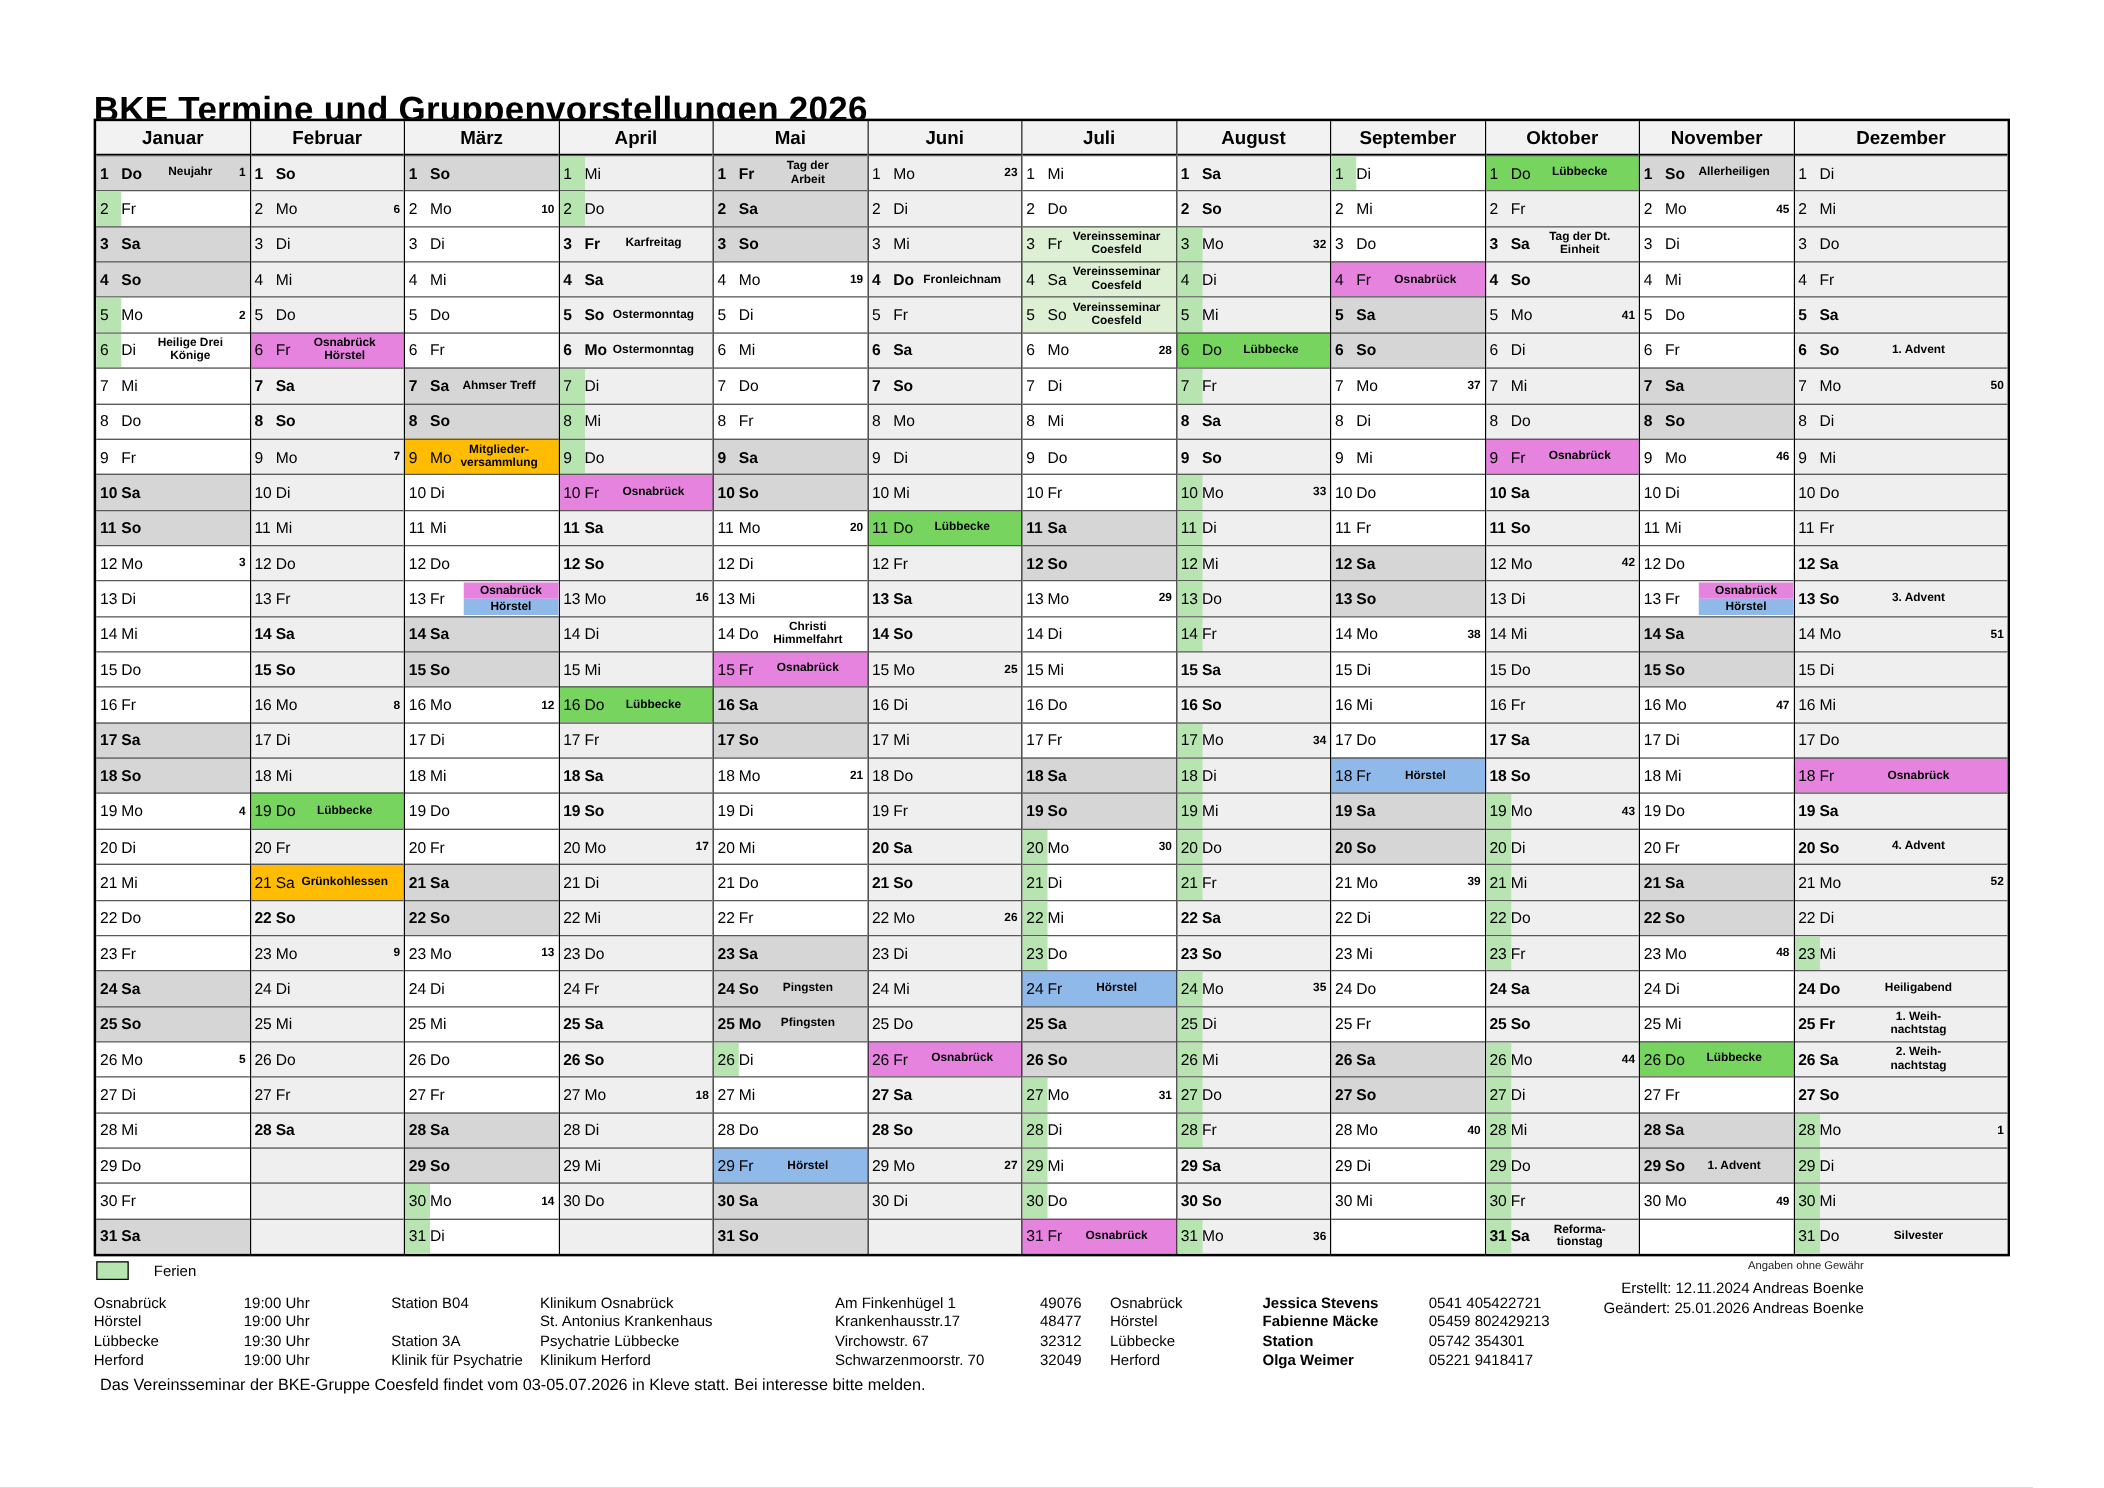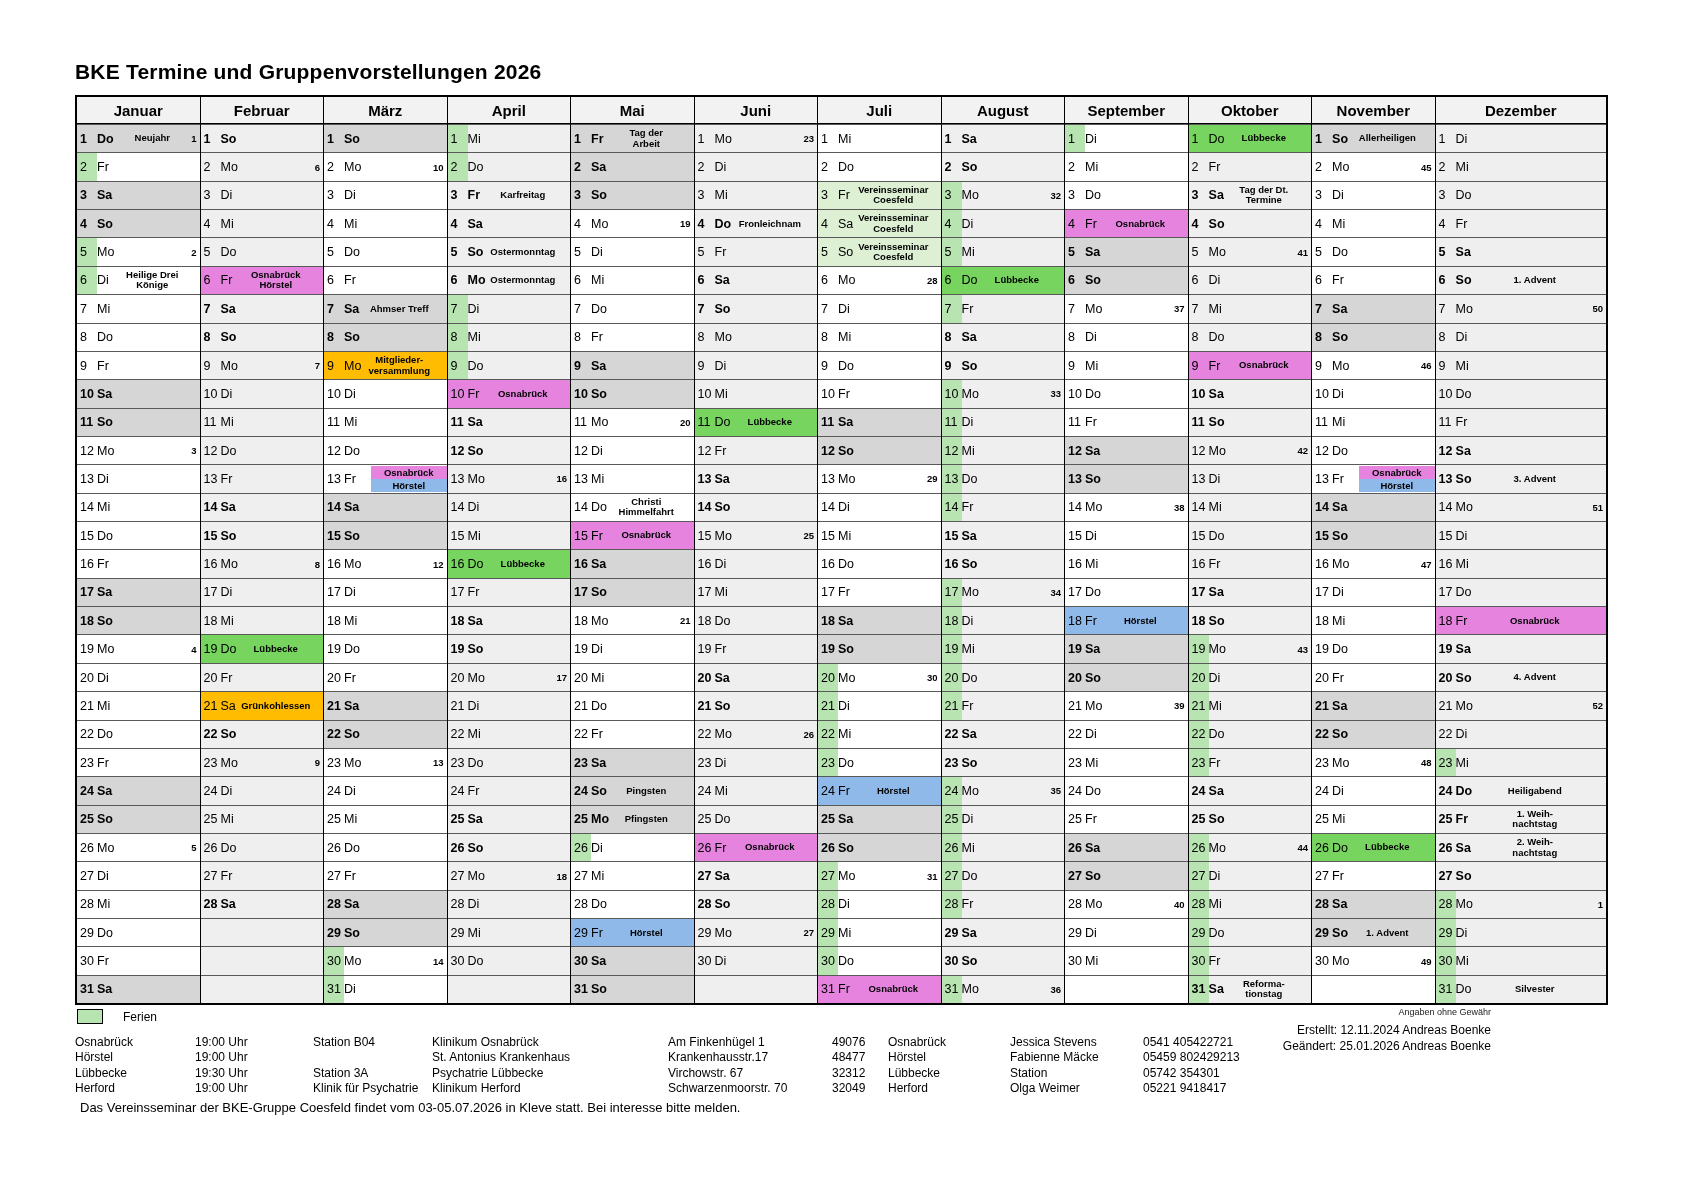--- a/index.html
+++ b/index.html
@@ -1,21 +1,21 @@
 <!DOCTYPE html>
 <html style="--c-fer: #b7e4b0; --c-we: #d6d6d6; --ev-lue: #77d45f; --ev-osn: #e583df; --ev-hoe: #8fb9e9; --ev-org: #ffbc00; --ev-sem: #ddf0d3;"><head>
 <meta charset="utf-8">
 <style>
   * { margin:0; padding:0; box-sizing:border-box; }
   html,body { background:#fff; }
   body {
     width:1683px; height:1190px; position:relative; overflow:hidden;
     font-family:"Liberation Sans", sans-serif; color:#000;
   }
-  .title { position:absolute; left:75px; top:60px; font-size:21px; font-weight:bold; letter-spacing:.2px; }
+  .title { position:absolute; left:75px; top:72px; font-size:28px; font-weight:bold; letter-spacing:.2px; }
 
   .cal {
     position:absolute; left:75px; top:95px; width:1533px; height:910px;
     display:grid; grid-template-columns:repeat(11, 1fr) 1.38fr;
     border:2px solid #000; background:#737373;
   }
   .mcol { display:flex; flex-direction:column; border-right:1.5px solid #000; min-width:0; }
   .mcol:last-child { border-right:none;justify-content:space-between; }
   .mhead {
     height:27px; flex:0 0 27px; background:#f2f2f2; border-bottom:1.5px solid #000;
@@ -50,21 +50,21 @@
   .angaben { position:absolute; right:192px; top:1007px; font-size:9px; color:#222; }
   .legend { position:absolute; left:77px; top:1009px; display:flex; align-items:center; }
   .legend .swatch { width:26px; height:15px; background:var(--c-fer); border:1px solid #000; }
   .legend .lbl { margin-left:20px; font-size:12px; }
 
   .info { position:absolute; left:75px; top:1034px; font-size:12px; }
   .info .row { display:flex; height:15.5px; align-items:center; }
   .info .c  { flex:0 0 auto; white-space:nowrap; overflow:hidden; }
   .info .c0 { width:120px; } .info .c1 { width:118px; } .info .c2 { width:119px; }
   .info .c3 { width:236px; } .info .c4 { width:164px; } .info .c5 { width:56px; }
-  .info .c6 { width:122px; } .info .c7 { width:133px; } .info .c8 { width:160px; }
+  .info .c6 { width:122px; } .info .c7 { width:133px;font-weight:bold; } .info .c8 { width:160px; }
 
   .created { position:absolute; right:192px; top:1022px; text-align:right; font-size:12px; line-height:16px; }
   .note-bottom { position:absolute; left:80px; top:1100px; font-size:13px; font-weight:normal; }
 </style>
 </head>
 <body>
 
 <div class="title">BKE Termine und Gruppenvorstellungen 2026</div>
 
 <div class="cal">
@@ -1820,21 +1820,21 @@
         <div class="num">2</div>
         <div class="wd">Fr</div>
         <div class="note"></div>
         <div class="wk"></div>
       </div>
       <div class="cell we">
         <div class="num">3</div>
         <div class="wd">Sa</div>
         <div class="note">
           <div class="">Tag der Dt.</div>
-          <div class="">Termine</div>
+          <div class="">Einheit</div>
         </div>
         <div class="wk"></div>
       </div>
       <div class="cell we">
         <div class="num">4</div>
         <div class="wd">So</div>
         <div class="note"></div>
         <div class="wk"></div>
       </div>
       <div class="cell">

